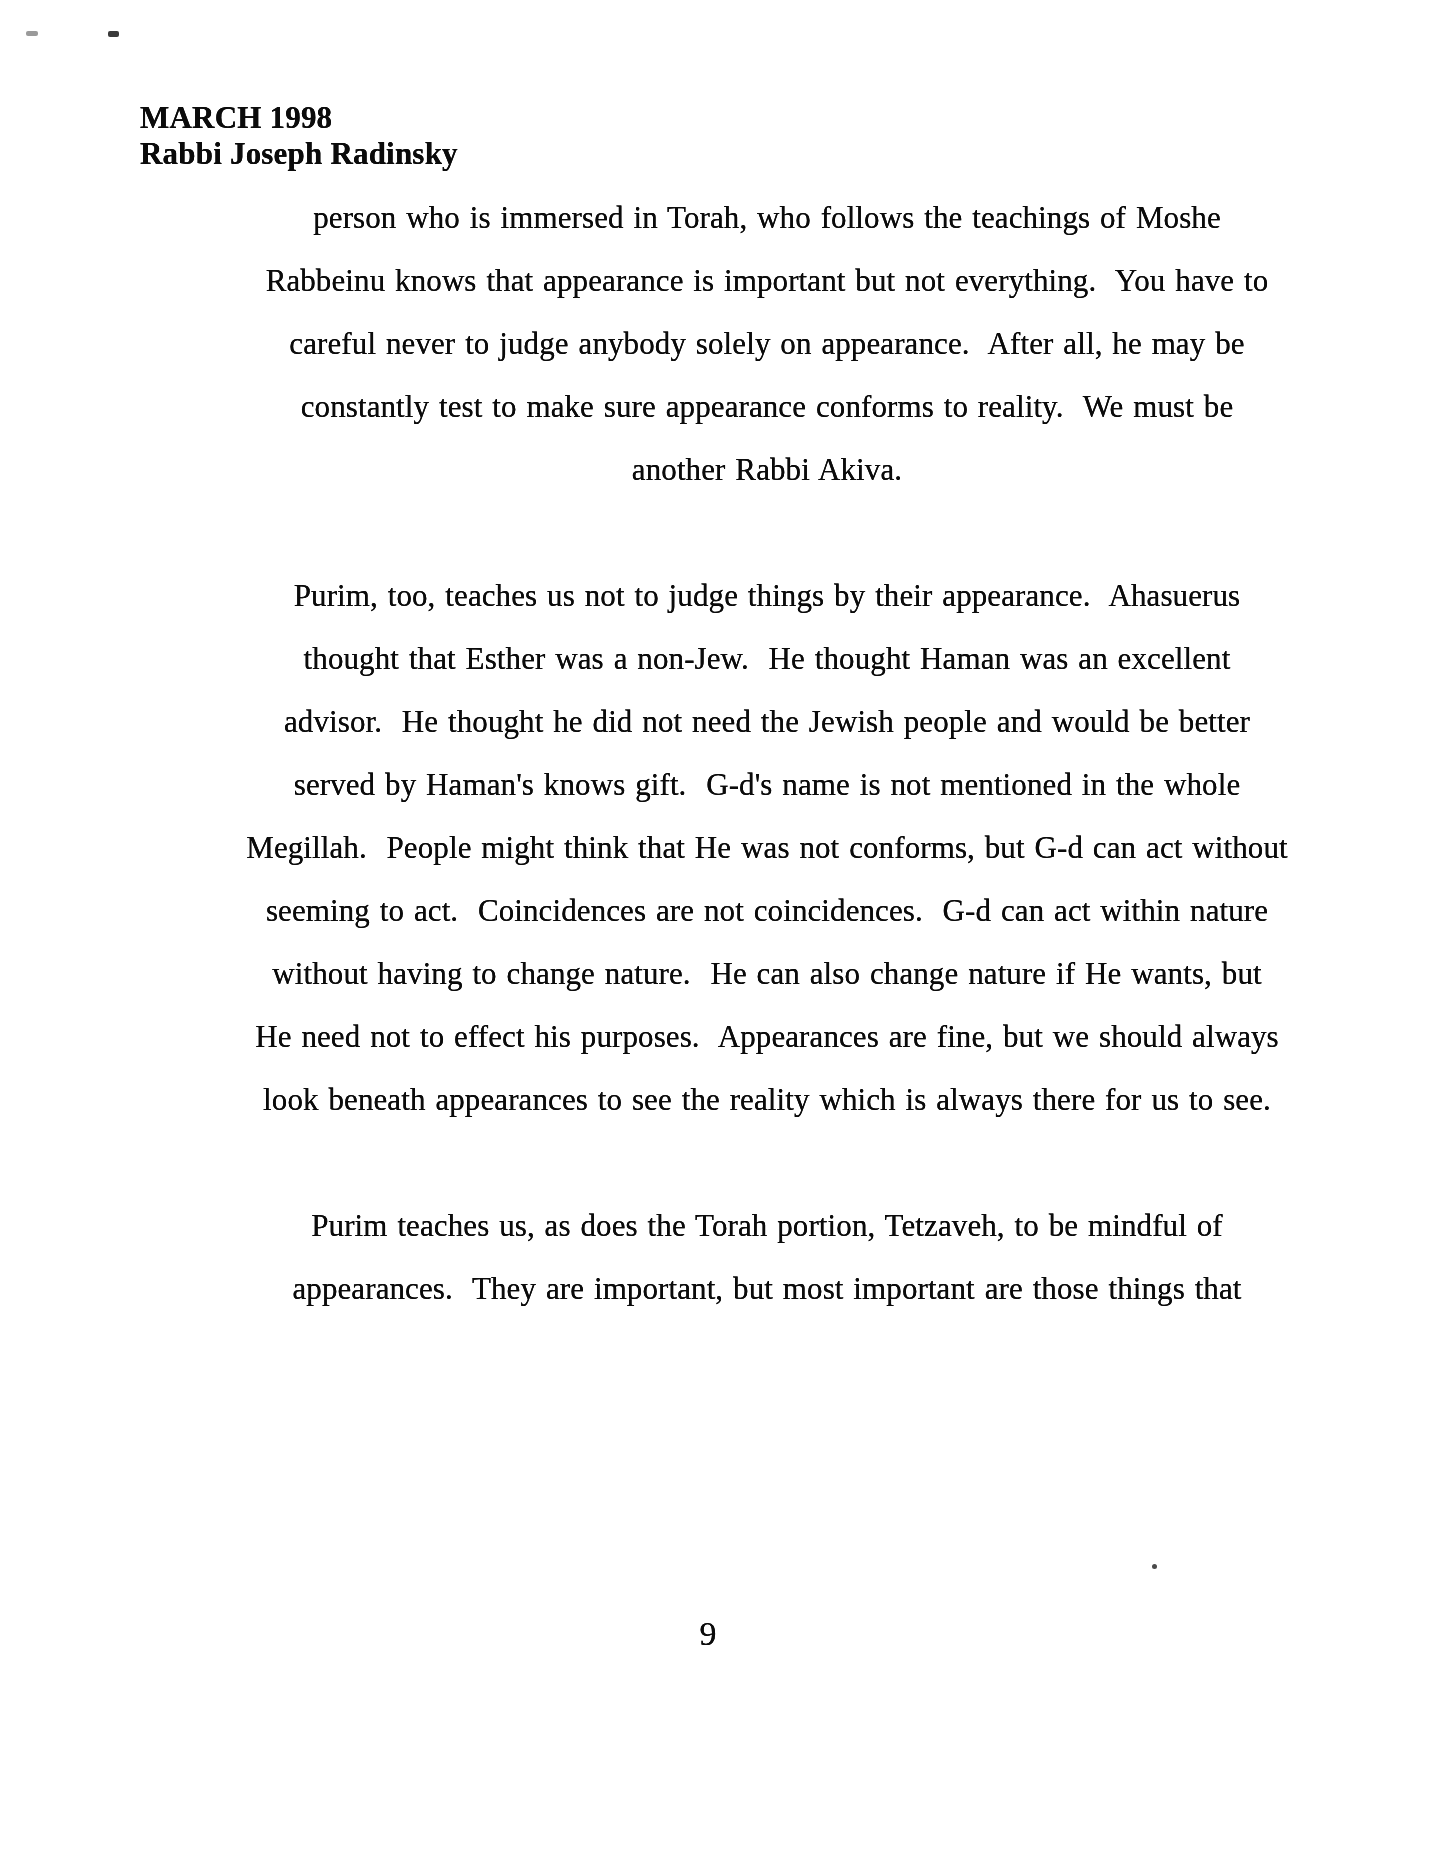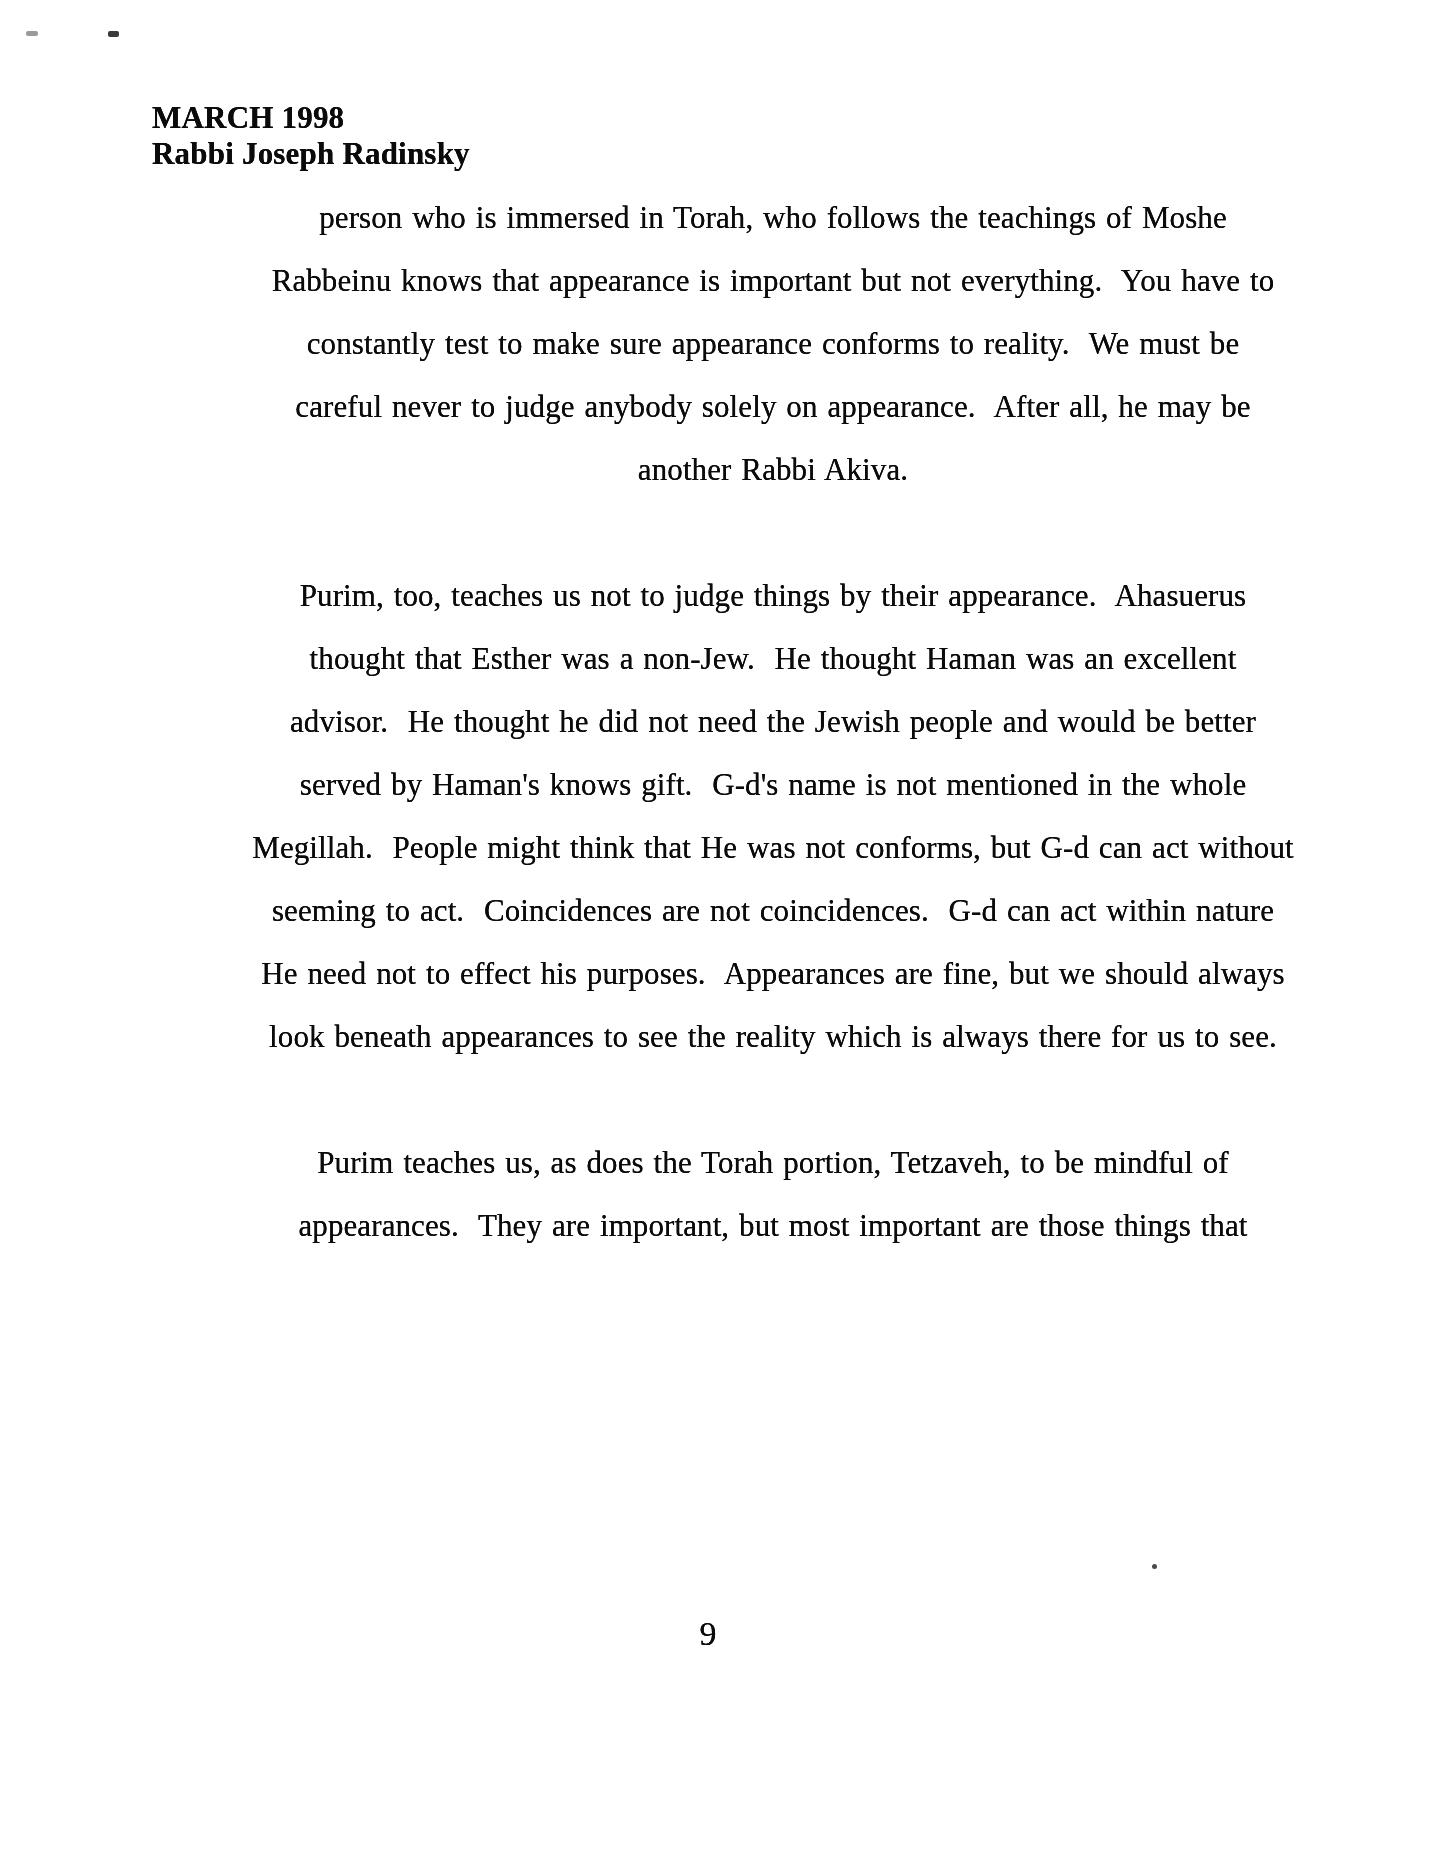--- a/index.html
+++ b/index.html
@@ -14,21 +14,20 @@
     color: #0b0b0b;
     overflow: hidden;
   }
   .page {
     position: absolute;
     inset: 0;
     background: #ffffff;
   }
   .content {
     padding: 100px 36px 0 140px;
-    margin-left: 12px;
   }
   .doc-header .hline {
     font-size: 31px;
     line-height: 36px;
     font-weight: bold;
     letter-spacing: 0.2px;
     white-space: pre;
     text-shadow: 0 0 0.5px #000;
   }
   .paragraphs { margin-top: 14px; text-align: center; }
@@ -75,32 +74,33 @@
     <div class="doc-header">
       <div class="hline">MARCH 1998</div>
       <div class="hline">Rabbi Joseph Radinsky</div>
     </div>
 
     <div class="paragraphs">
 
       <div class="para">
         <div class="tline">person who is immersed in Torah, who follows the teachings of Moshe</div>
         <div class="tline">Rabbeinu knows that appearance is important but not everything.  You have to</div>
+        <div class="tline">careful never to judge anybody solely on appearance.  After all, he may be</div>
         <div class="tline">constantly test to make sure appearance conforms to reality.  We must be</div>
-        <div class="tline">careful never to judge anybody solely on appearance.  After all, he may be</div>
         <div class="tline">another Rabbi Akiva.</div>
       </div>
 
       <div class="para">
         <div class="tline">Purim, too, teaches us not to judge things by their appearance.  Ahasuerus</div>
         <div class="tline">thought that Esther was a non-Jew.  He thought Haman was an excellent</div>
         <div class="tline">advisor.  He thought he did not need the Jewish people and would be better</div>
         <div class="tline">served by Haman's knows gift.  G-d's name is not mentioned in the whole</div>
         <div class="tline">Megillah.  People might think that He was not conforms, but G-d can act without</div>
         <div class="tline">seeming to act.  Coincidences are not coincidences.  G-d can act within nature</div>
+        <div class="tline">without having to change nature.  He can also change nature if He wants, but</div>
         <div class="tline">He need not to effect his purposes.  Appearances are fine, but we should always</div>
         <div class="tline">look beneath appearances to see the reality which is always there for us to see.</div>
       </div>
 
       <div class="para">
         <div class="tline">Purim teaches us, as does the Torah portion, Tetzaveh, to be mindful of</div>
         <div class="tline">appearances.  They are important, but most important are those things that</div>
       </div>
 
     </div>

